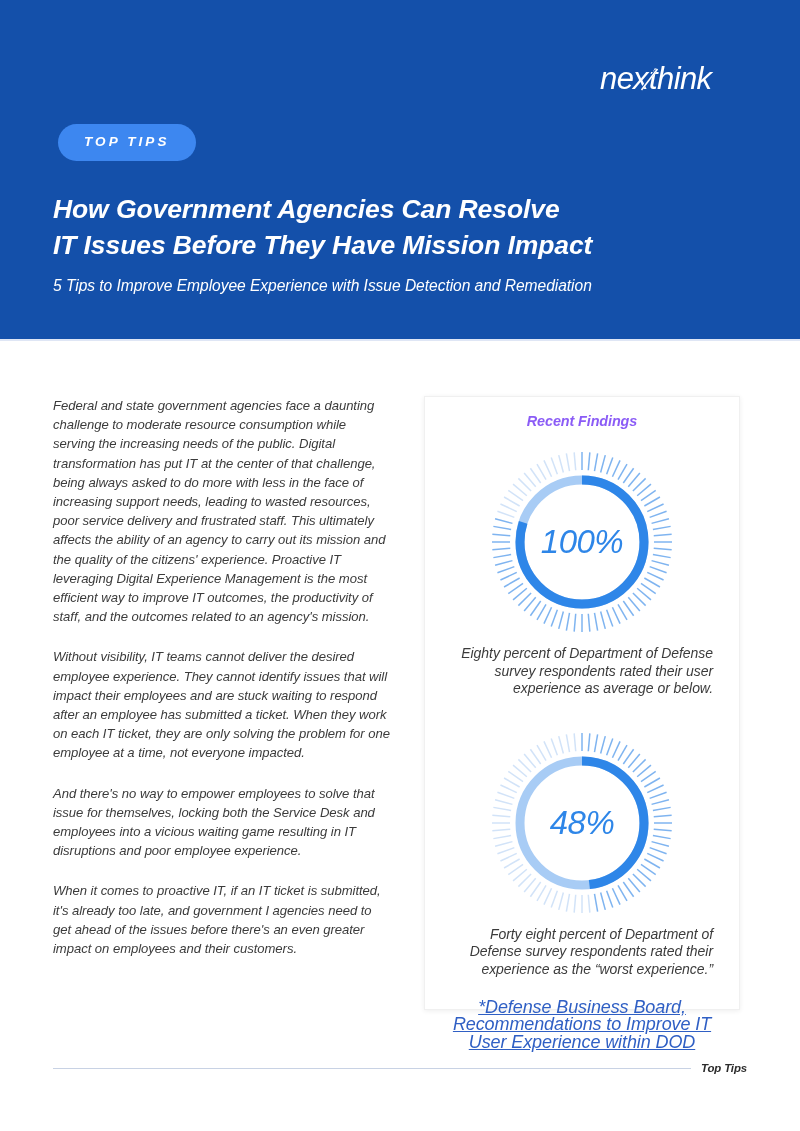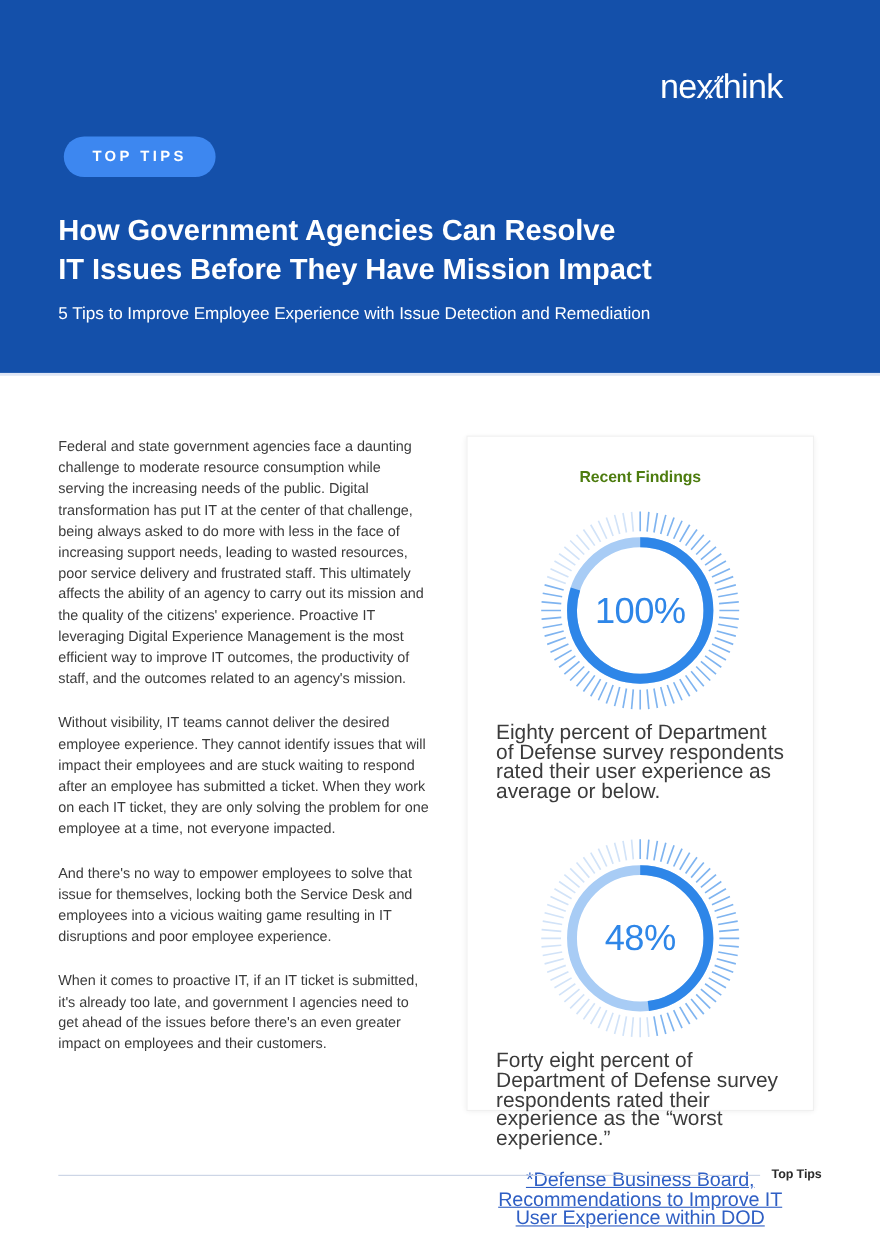--- a/index.html
+++ b/index.html
@@ -3,21 +3,21 @@
 <meta charset="utf-8">
 <style>
   html,body{margin:0;padding:0;}
   body{
     width:800px;height:1131px;
     background:#ffffff;
     font-family:"Liberation Sans","DejaVu Sans",sans-serif;
     -webkit-font-smoothing:antialiased;
     overflow:hidden;
   }
-  .page{position:relative;width:800px;height:812px;}
+  .page{position:relative;width:800px;height:812px;font-style:italic;}
 
   
   .hero{
     position:absolute;left:0;top:0;width:800px;height:341px;
     background:#1450AA;
     border-bottom:2px solid #dfe6f5;
     box-sizing:border-box;
   }
   .logo{
     position:absolute;right:68px;top:60px;
@@ -77,24 +77,24 @@
   .card{
     position:absolute;left:424px;top:396px;
     width:316px;height:614px;
     background:#ffffff;
     border:1px solid #f0f0f0;
     box-shadow:0 1px 5px rgba(0,0,0,0.07);
     box-sizing:border-box;
   }
   .card-title{
     text-align:center;
-    margin-top:29px;
+    margin-top:16px;
     font-size:14.4px;
     font-weight:bold;
-    color:#4d7c0f;
+    color:#8b5cf6;
     letter-spacing:-0.1px;
   }
 
   .stat{position:relative;width:100%;}
   .stat-1{margin-top:18px;}
   .stat-2{margin-top:30px;}
 
   .donut-wrap{
     position:relative;
     width:190px;height:190px;
@@ -104,25 +104,25 @@
   .donut-label{
     position:absolute;left:0;right:0;top:0;bottom:0;
     display:flex;align-items:center;justify-content:center;
     font-size:33px;
     color:#2E86E8;
     letter-spacing:-0.5px;
     font-weight:400;
   }
 
   .stat-caption{
-    text-align:left;
+    text-align:right;
     margin:8px auto 0 auto;
     width:262px;
     color:#3b3b3b;
-    font-size:19px;
+    font-size:14px;
     line-height:17.6px;
     letter-spacing:-0.05px;
   }
 
   .source{
     text-align:center;
     margin:20px auto 0 auto;
     width:268px;
     font-size:18px;
     line-height:17.5px;

